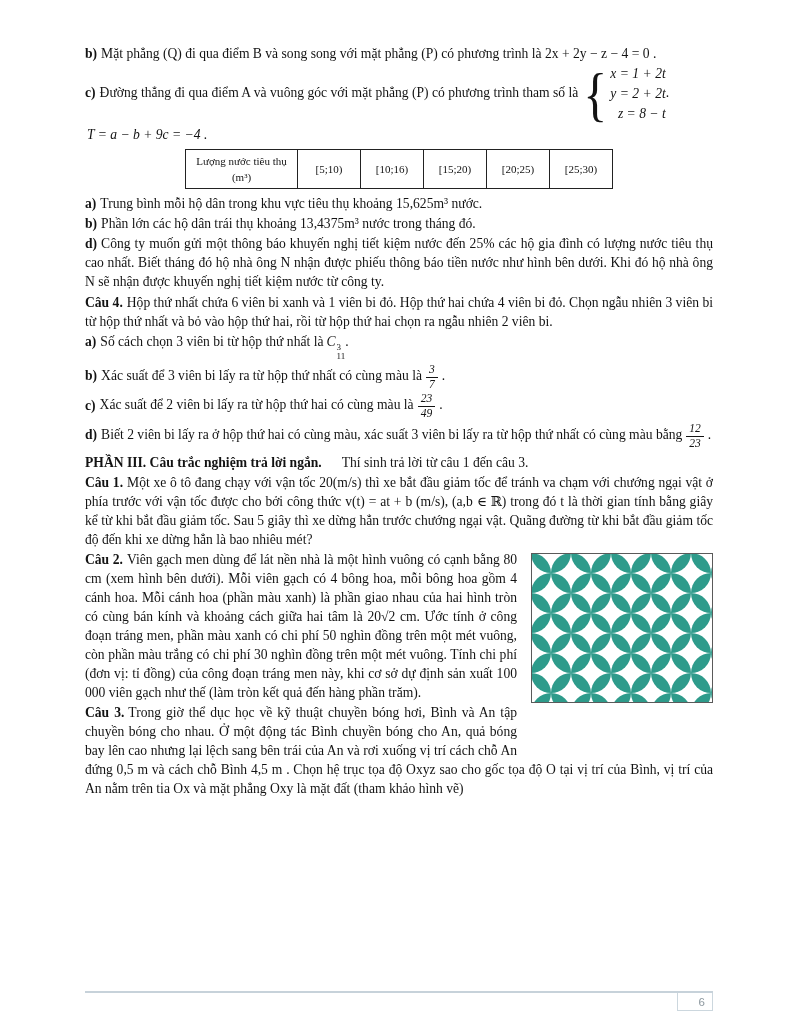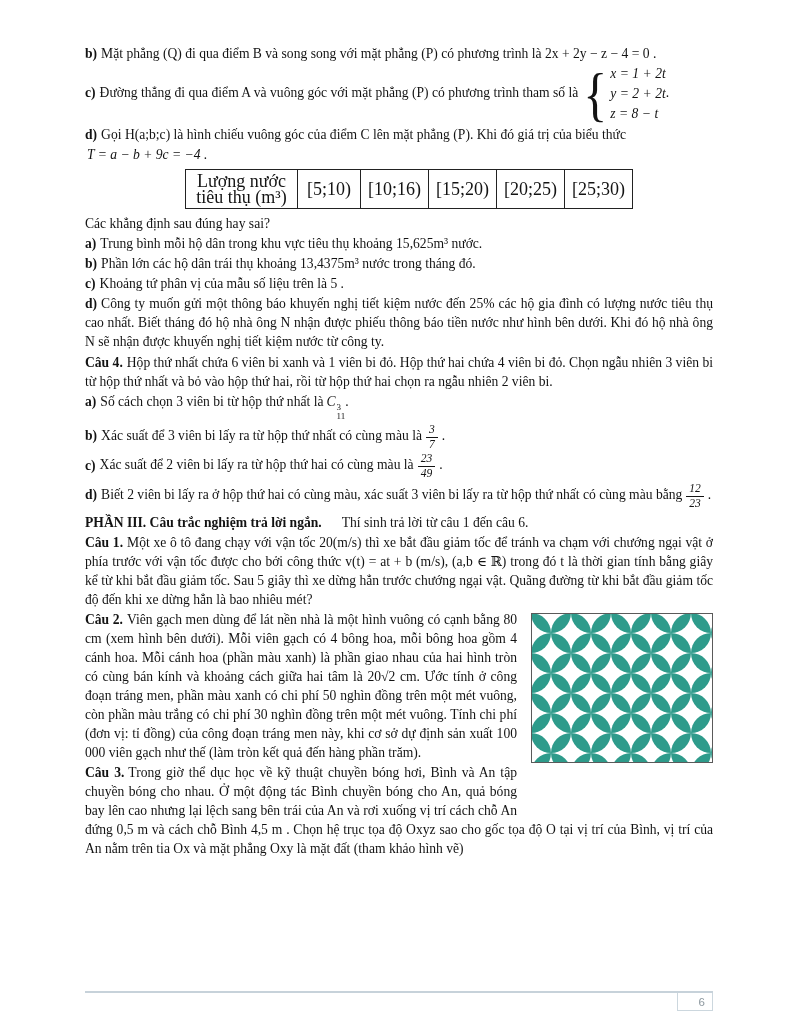--- a/index.html
+++ b/index.html
@@ -5,28 +5,28 @@
   *{margin:0;padding:0;box-sizing:border-box}
   html,body{background:#ffffff}
   body{width:792px;height:1024px;font-family:"Liberation Serif","DejaVu Serif",serif;color:#131313}
   .page{position:relative;width:775px;height:1024px;background:#fff;overflow:hidden}
   .content{position:absolute;left:85px;top:44px;width:628px;font-size:13.6px;line-height:19px;text-align:justify}
   .para{margin:0 0 1px 0}
   .mt{margin-top:2px}
   .lbl{font-weight:bold;margin-right:4px}
   .system{display:inline-flex;align-items:center;vertical-align:middle;margin-left:5px}
   .brace{display:inline-block;font-size:50px;line-height:1;font-weight:400;transform:scaleY(1.18);margin-right:3px}
-  .eqs{display:inline-block;text-align:left}
+  .eqs{display:inline-block;text-align:right}
   .eqs .eq{display:block;font-style:italic;line-height:20px}
   .frac{display:inline-flex;flex-direction:column;vertical-align:middle;text-align:center;font-size:11.5px;line-height:1.2;margin:0 4px;font-style:italic}
   .frac .num{border-bottom:1px solid #131313;padding:0 3px}
   .frac .den{padding:0 3px}
   .supsub{display:inline-flex;flex-direction:column;font-size:9px;line-height:1.05;vertical-align:-4px;text-align:left;margin-left:1px}
   .mathvar{font-style:italic;margin-left:3px}
-  table.wt{border-collapse:collapse;margin:5px 0 5px 100px;text-align:center;font-size:18px}
+  table.wt{border-collapse:collapse;margin:5px 0 5px 100px;text-align:center;font-size:11px}
   .wt td{border:1px solid #222;padding:2px 7px;text-align:center;vertical-align:middle}
   .wt td.hcol{width:112px;line-height:16px;padding:3px 5px}
   .wt td.iv{width:63px}
   .figure{float:right;width:182px;margin:3px 0 46px 14px}
   .figure svg{display:block}
   .hb{font-weight:bold;margin-right:20px}
   .footer{position:absolute;left:85px;top:991px;width:628px}
   .footer-line{border-top:2px solid #c7d2da;height:0}
   .pagebox{float:right;width:36px;height:18px;border:1px solid #ccd7de;border-top:none;color:#8c979e;font-size:11.5px;font-family:"Liberation Sans","DejaVu Sans",sans-serif;text-align:right;padding-right:7px;line-height:18px}
 </style>
@@ -45,50 +45,43 @@
           <span class="brace">{</span>
           <span class="eqs">
             <span class="eq">x = 1 + 2t</span>
             <span class="eq">y = 2 + 2t</span>
             <span class="eq">z = 8 − t</span>
           </span>
         </span><span>.</span>
     </p>
 
     <p class="para">
-      <span class="lbl">d)</span><span>Gọi H(a;b;c) là hình chiếu vuông góc của điểm C lên mặt phẳng (P). Khi đó giá trị của biểu thức</span>
-    </p>
-    <p class="para">
       <span class="mathvar" style="margin-left:2px">T = a − b + 9c = −4 .</span>
     </p>
 
 
     <table class="wt">
       <tbody>
         <tr>
           <td class="hcol">Lượng nước tiêu thụ (m³)</td>
           <td class="iv">[5;10)</td>
           <td class="iv">[10;16)</td>
           <td class="iv">[15;20)</td>
           <td class="iv">[20;25)</td>
           <td class="iv">[25;30)</td>
         </tr>
       </tbody>
     </table>
 
-    <p class="para">Các khẳng định sau đúng hay sai?</p>
 
     <p class="para">
       <span class="lbl">a)</span><span>Trung bình mỗi hộ dân trong khu vực tiêu thụ khoảng 15,625m³  nước.</span>
     </p>
     <p class="para">
       <span class="lbl">b)</span><span>Phần lớn các hộ dân trái thụ khoảng 13,4375m³ nước trong tháng đó.</span>
-    </p>
-    <p class="para">
-      <span class="lbl">c)</span><span>Khoảng tứ phân vị của mẫu số liệu trên là 5 .</span>
     </p>
     <p class="para">
       <span class="lbl">d)</span><span>Công ty muốn gửi một thông báo khuyến nghị tiết kiệm nước đến 25% các hộ gia đình có lượng nước tiêu thụ cao nhất. Biết tháng đó hộ nhà ông N nhận được phiếu thông báo tiền nước như hình bên dưới. Khi đó hộ nhà ông N sẽ nhận được khuyến nghị tiết kiệm nước từ công ty.</span>
     </p>
 
     <p class="para mt">
       <span class="lbl">Câu 4.</span><span>Hộp thứ nhất chứa 6 viên bi xanh và 1 viên bi đỏ. Hộp thứ hai chứa 4 viên bi đỏ. Chọn ngẫu nhiên 3 viên bi từ hộp thứ nhất và bỏ vào hộp thứ hai, rồi từ hộp thứ hai chọn ra ngẫu nhiên 2 viên bi.</span>
     </p>
 
     <p class="para">
@@ -113,21 +106,21 @@
     </p>
 
     <p class="para">
       <span class="lbl">d)</span><span>Biết 2 viên bi lấy ra ở hộp thứ hai có cùng màu, xác suất 3 viên bi lấy ra từ hộp thứ nhất có cùng màu bằng</span><span class="frac">
           <span class="num">12</span>
           <span class="den">23</span>
         </span><span>.</span>
     </p>
 
     <p class="para mt">
-      <span class="hb">PHẦN III. Câu trắc nghiệm trả lời ngắn.</span><span>Thí sinh trả lời từ câu 1 đến câu 6.</span>
+      <span class="hb">PHẦN III. Câu trắc nghiệm trả lời ngắn.</span><span>Thí sinh trả lời từ câu 1 đến câu 3.</span>
     </p>
 
     <p class="para">
       <span class="lbl">Câu 1.</span><span>Một xe ô tô đang chạy với vận tốc 20(m/s) thì xe bắt đầu giảm tốc để tránh va chạm với chướng ngại vật ở phía trước với vận tốc được cho bởi công thức v(t) = at + b (m/s), (a,b ∈ ℝ) trong đó t là thời gian tính bằng giây kể từ khi bắt đầu giảm tốc. Sau 5 giây thì xe dừng hẳn trước chướng ngại vật. Quãng đường từ khi bắt đầu giảm tốc độ đến khi xe dừng hẳn là bao nhiêu mét?</span>
     </p>
 
     <div>
       <div class="figure">
         <svg width="182" height="150" viewBox="0 0 182 150" xmlns="http://www.w3.org/2000/svg">
           <defs>

